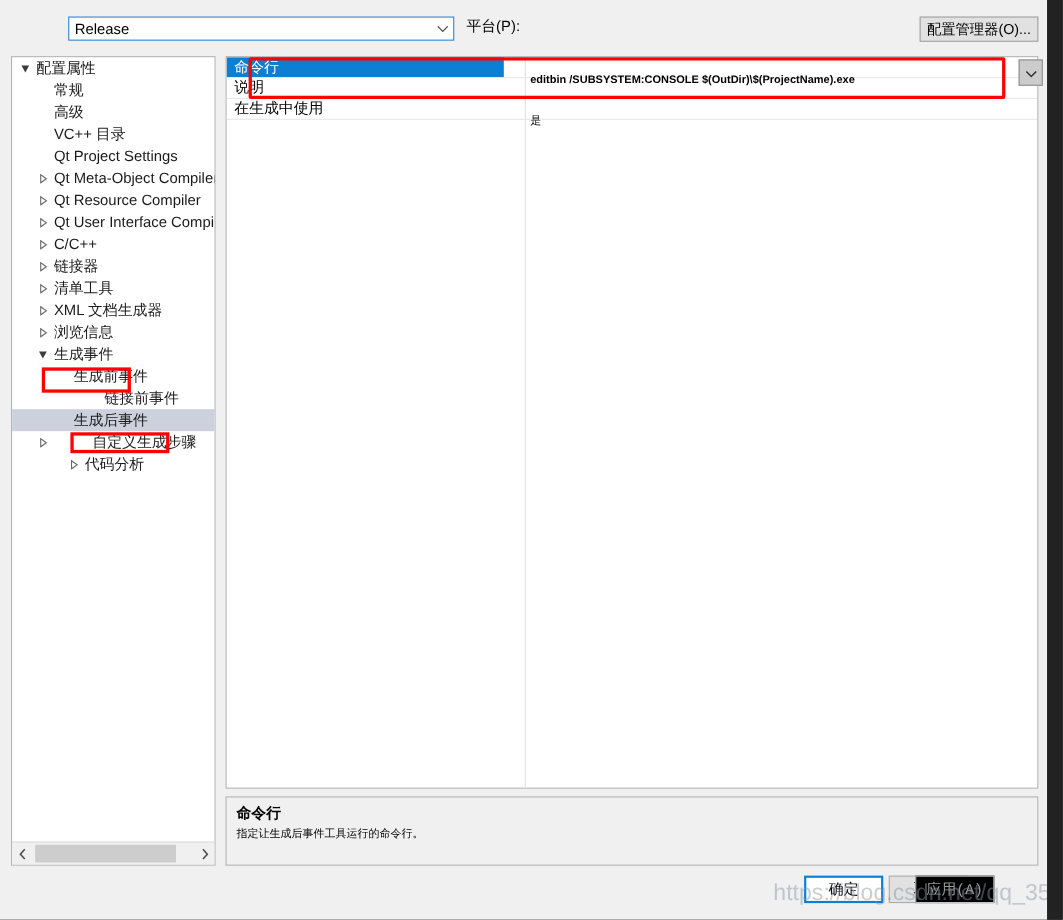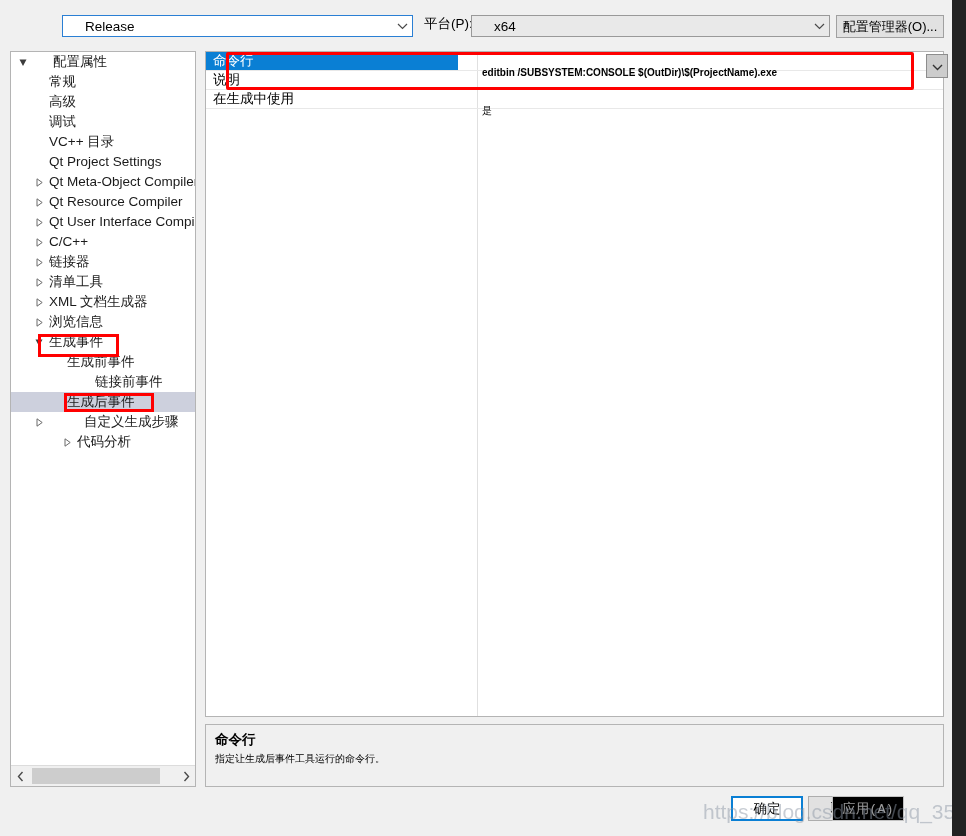--- a/index.html
+++ b/index.html
@@ -50,21 +50,21 @@
   }
   .combo {
     position: absolute;
     top: 15px;
     height: 22px;
     box-sizing: border-box;
     background: #ffffff;
     border: 1px solid #7a7a7a;
     display: flex;
     align-items: center;
-    padding-left: 22px;
+    padding-left: 5px;
     font-size: 13.5px;
     color: #000;
   }
   #combo-config {
     left: 62px;
     width: 351px;
     border-color: #2a7fd4;
     background: #ffffff;
   }
   #combo-platform {
@@ -324,42 +324,33 @@
       <span class="combo-text">Release</span>
       <span class="chev">
         <svg width="11" height="7" viewBox="0 0 11 7">
             <path d="M1 1 L5.5 5.5 L10 1" fill="none" stroke="#4a4a4a" stroke-width="1.2"></path>
           </svg>
       </span>
     </div>
 
     <div class="field-label" style="left:424px;">平台(P):</div>
 
-    <div class="combo" id="combo-platform">
-      <span class="combo-text">x64</span>
-      <span class="chev">
-        <svg width="11" height="7" viewBox="0 0 11 7">
-            <path d="M1 1 L5.5 5.5 L10 1" fill="none" stroke="#4a4a4a" stroke-width="1.2"></path>
-          </svg>
-      </span>
-    </div>
 
     <button id="btn-config-mgr">配置管理器(O)...</button>
   </div>
 
   <div id="tree-panel">
     <div id="tree-scroll-area">
-        <div class="tree-row" style="top: 0px; padding-left: 20px;"><span class="tree-arrow" style="left: 4px;">
+        <div class="tree-row" style="top: 0px;"><span class="tree-arrow" style="left: 4px;">
             <svg width="9" height="9" viewBox="0 0 9 9">
               <path d="M0.5 1.5 L7.5 1.5 L4 8 Z" fill="#3c3c3c"></path>
             </svg>
           </span><span class="tree-label" style="margin-left: 22px;">配置属性</span></div>
         <div class="tree-row" style="top: 0px;"><span class="tree-label" style="margin-left: 38px;">常规</span></div>
         <div class="tree-row" style="top: 0px;"><span class="tree-label" style="margin-left: 38px;">高级</span></div>
-        <div class="tree-row" style="top: 0px;"><span class="tree-label" style="margin-left: 38px;">调试</span></div>
         <div class="tree-row" style="top: 0px;"><span class="tree-label" style="margin-left: 38px;">VC++ 目录</span></div>
         <div class="tree-row" style="top: 0px;"><span class="tree-label" style="margin-left: 38px;">Qt Project Settings</span></div>
         <div class="tree-row" style="top: 0px;"><span class="tree-arrow" style="left: 20px;">
             <svg width="9" height="9" viewBox="0 0 9 9">
               <path d="M2 0.8 L7.2 4.5 L2 8.2 Z" fill="none" stroke="#6a6a6a" stroke-width="1"></path>
             </svg>
           </span><span class="tree-label" style="margin-left: 38px;">Qt Meta-Object Compiler</span></div>
         <div class="tree-row" style="top: 0px;"><span class="tree-arrow" style="left: 20px;">
             <svg width="9" height="9" viewBox="0 0 9 9">
               <path d="M2 0.8 L7.2 4.5 L2 8.2 Z" fill="none" stroke="#6a6a6a" stroke-width="1"></path>

